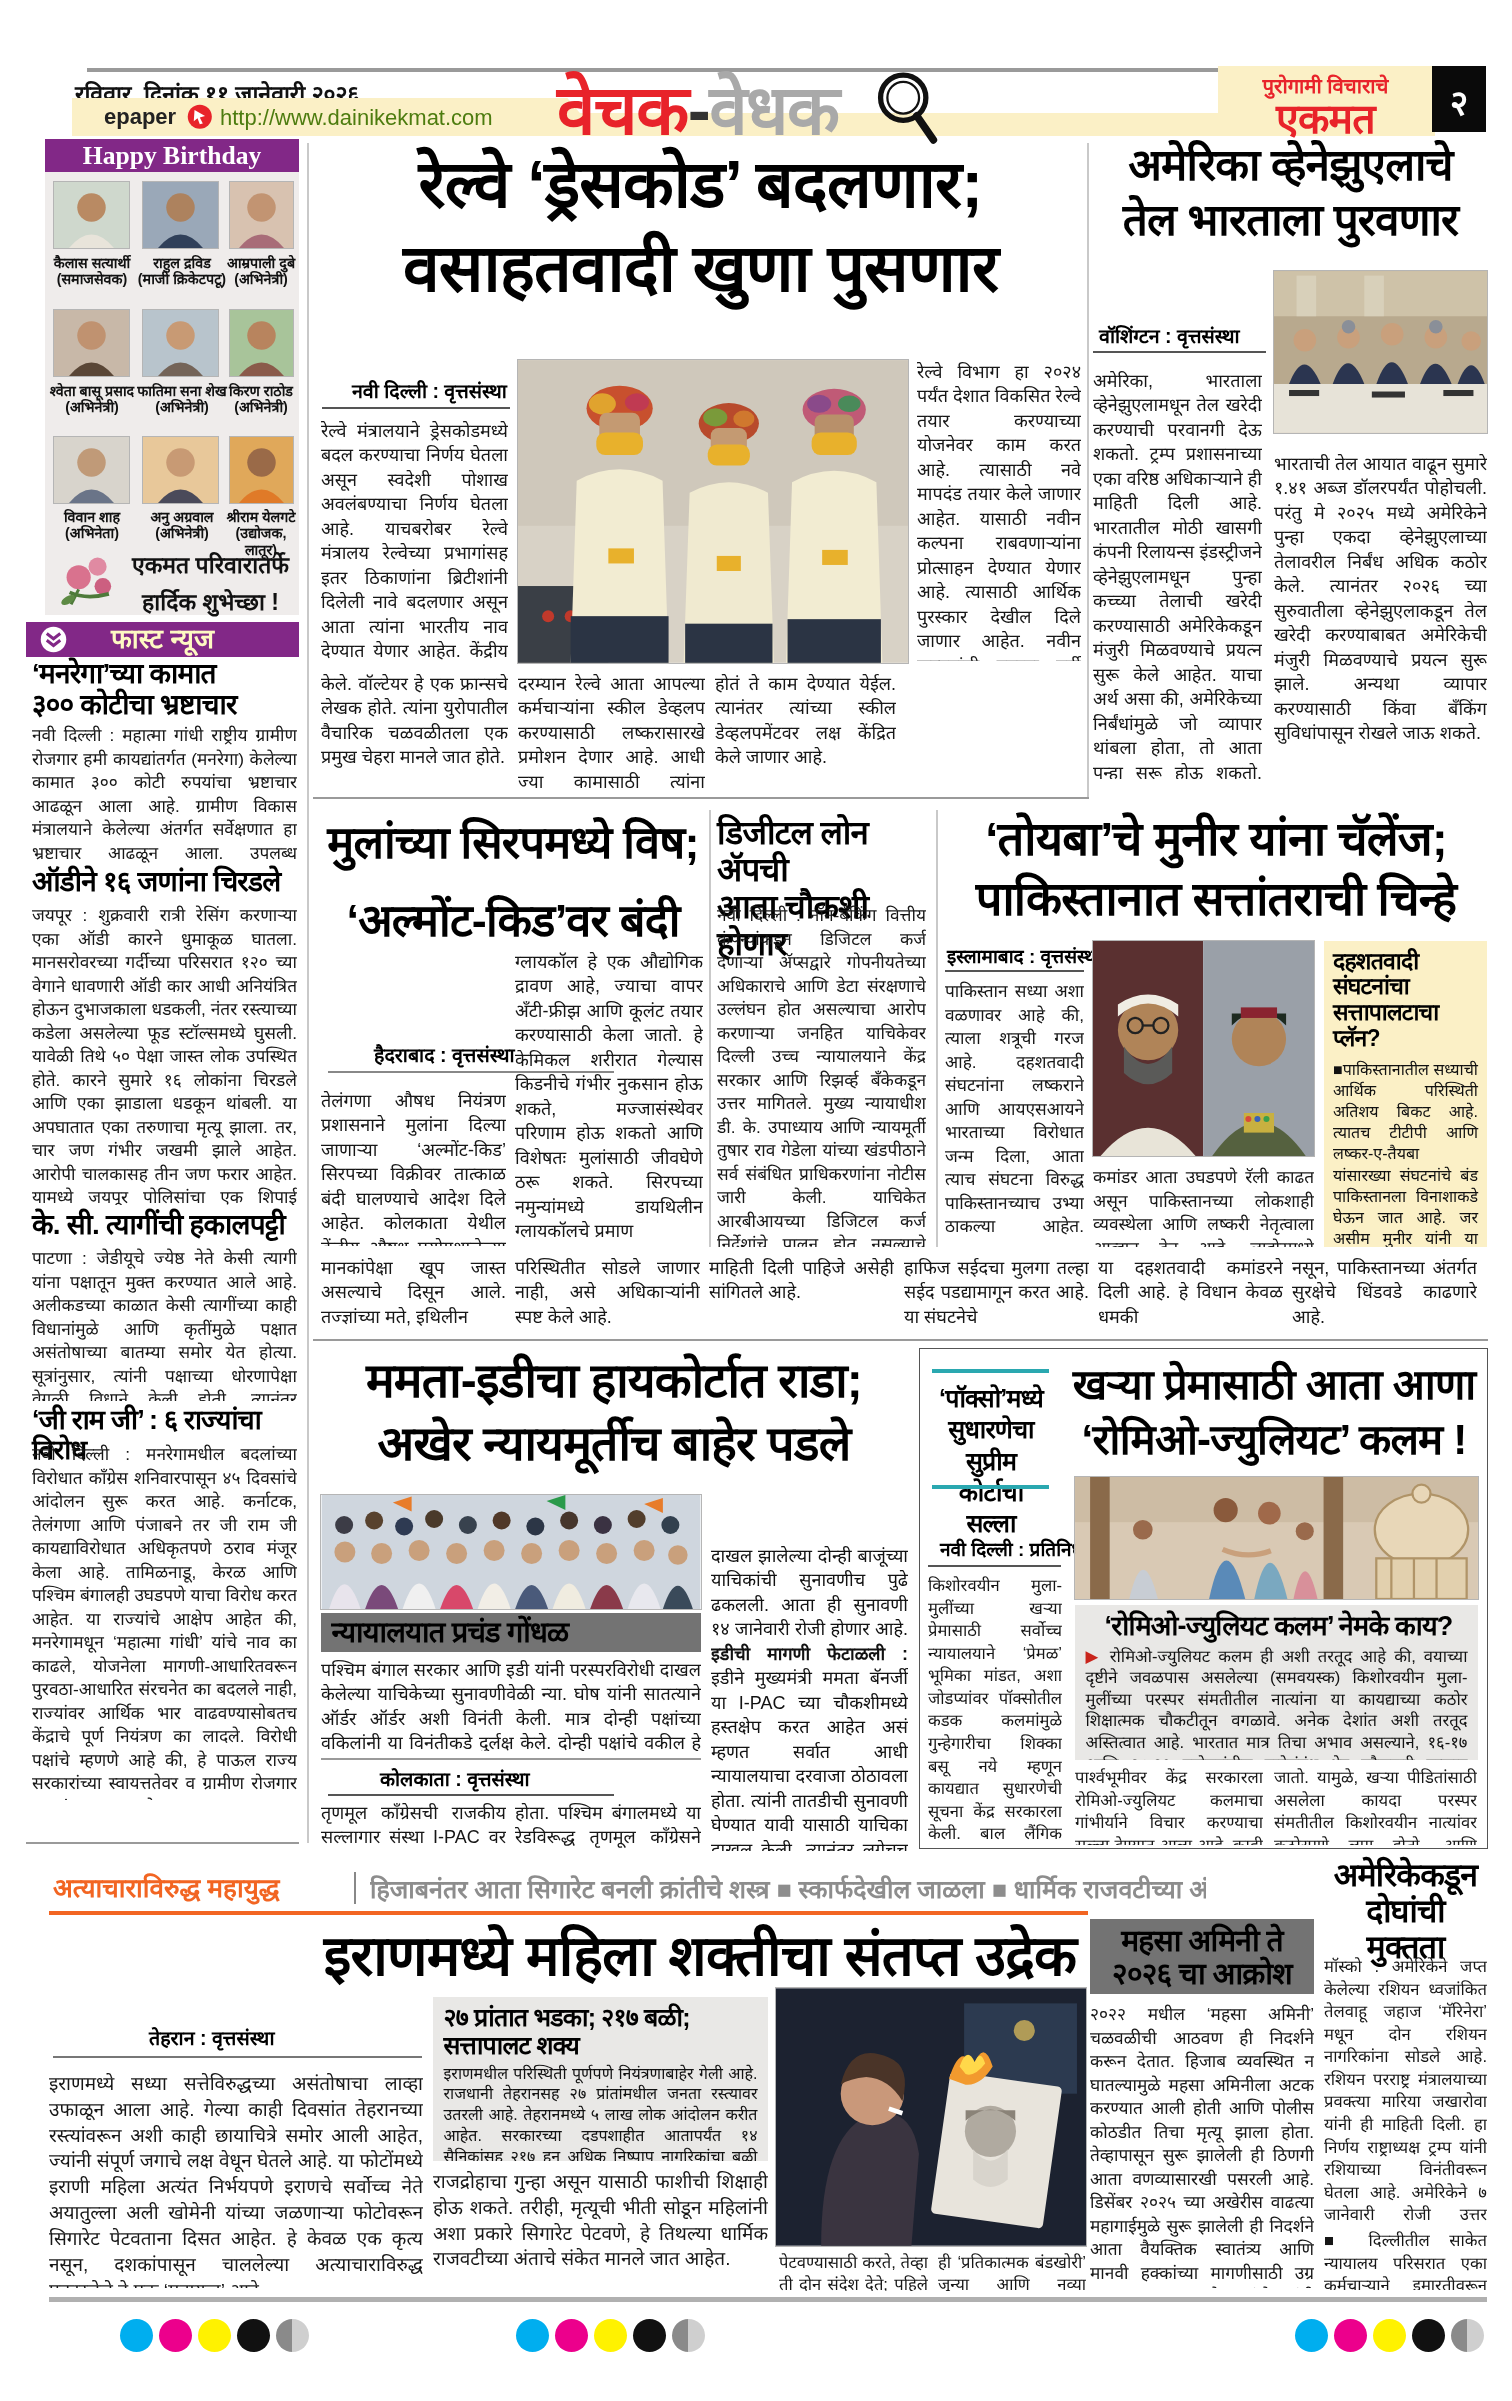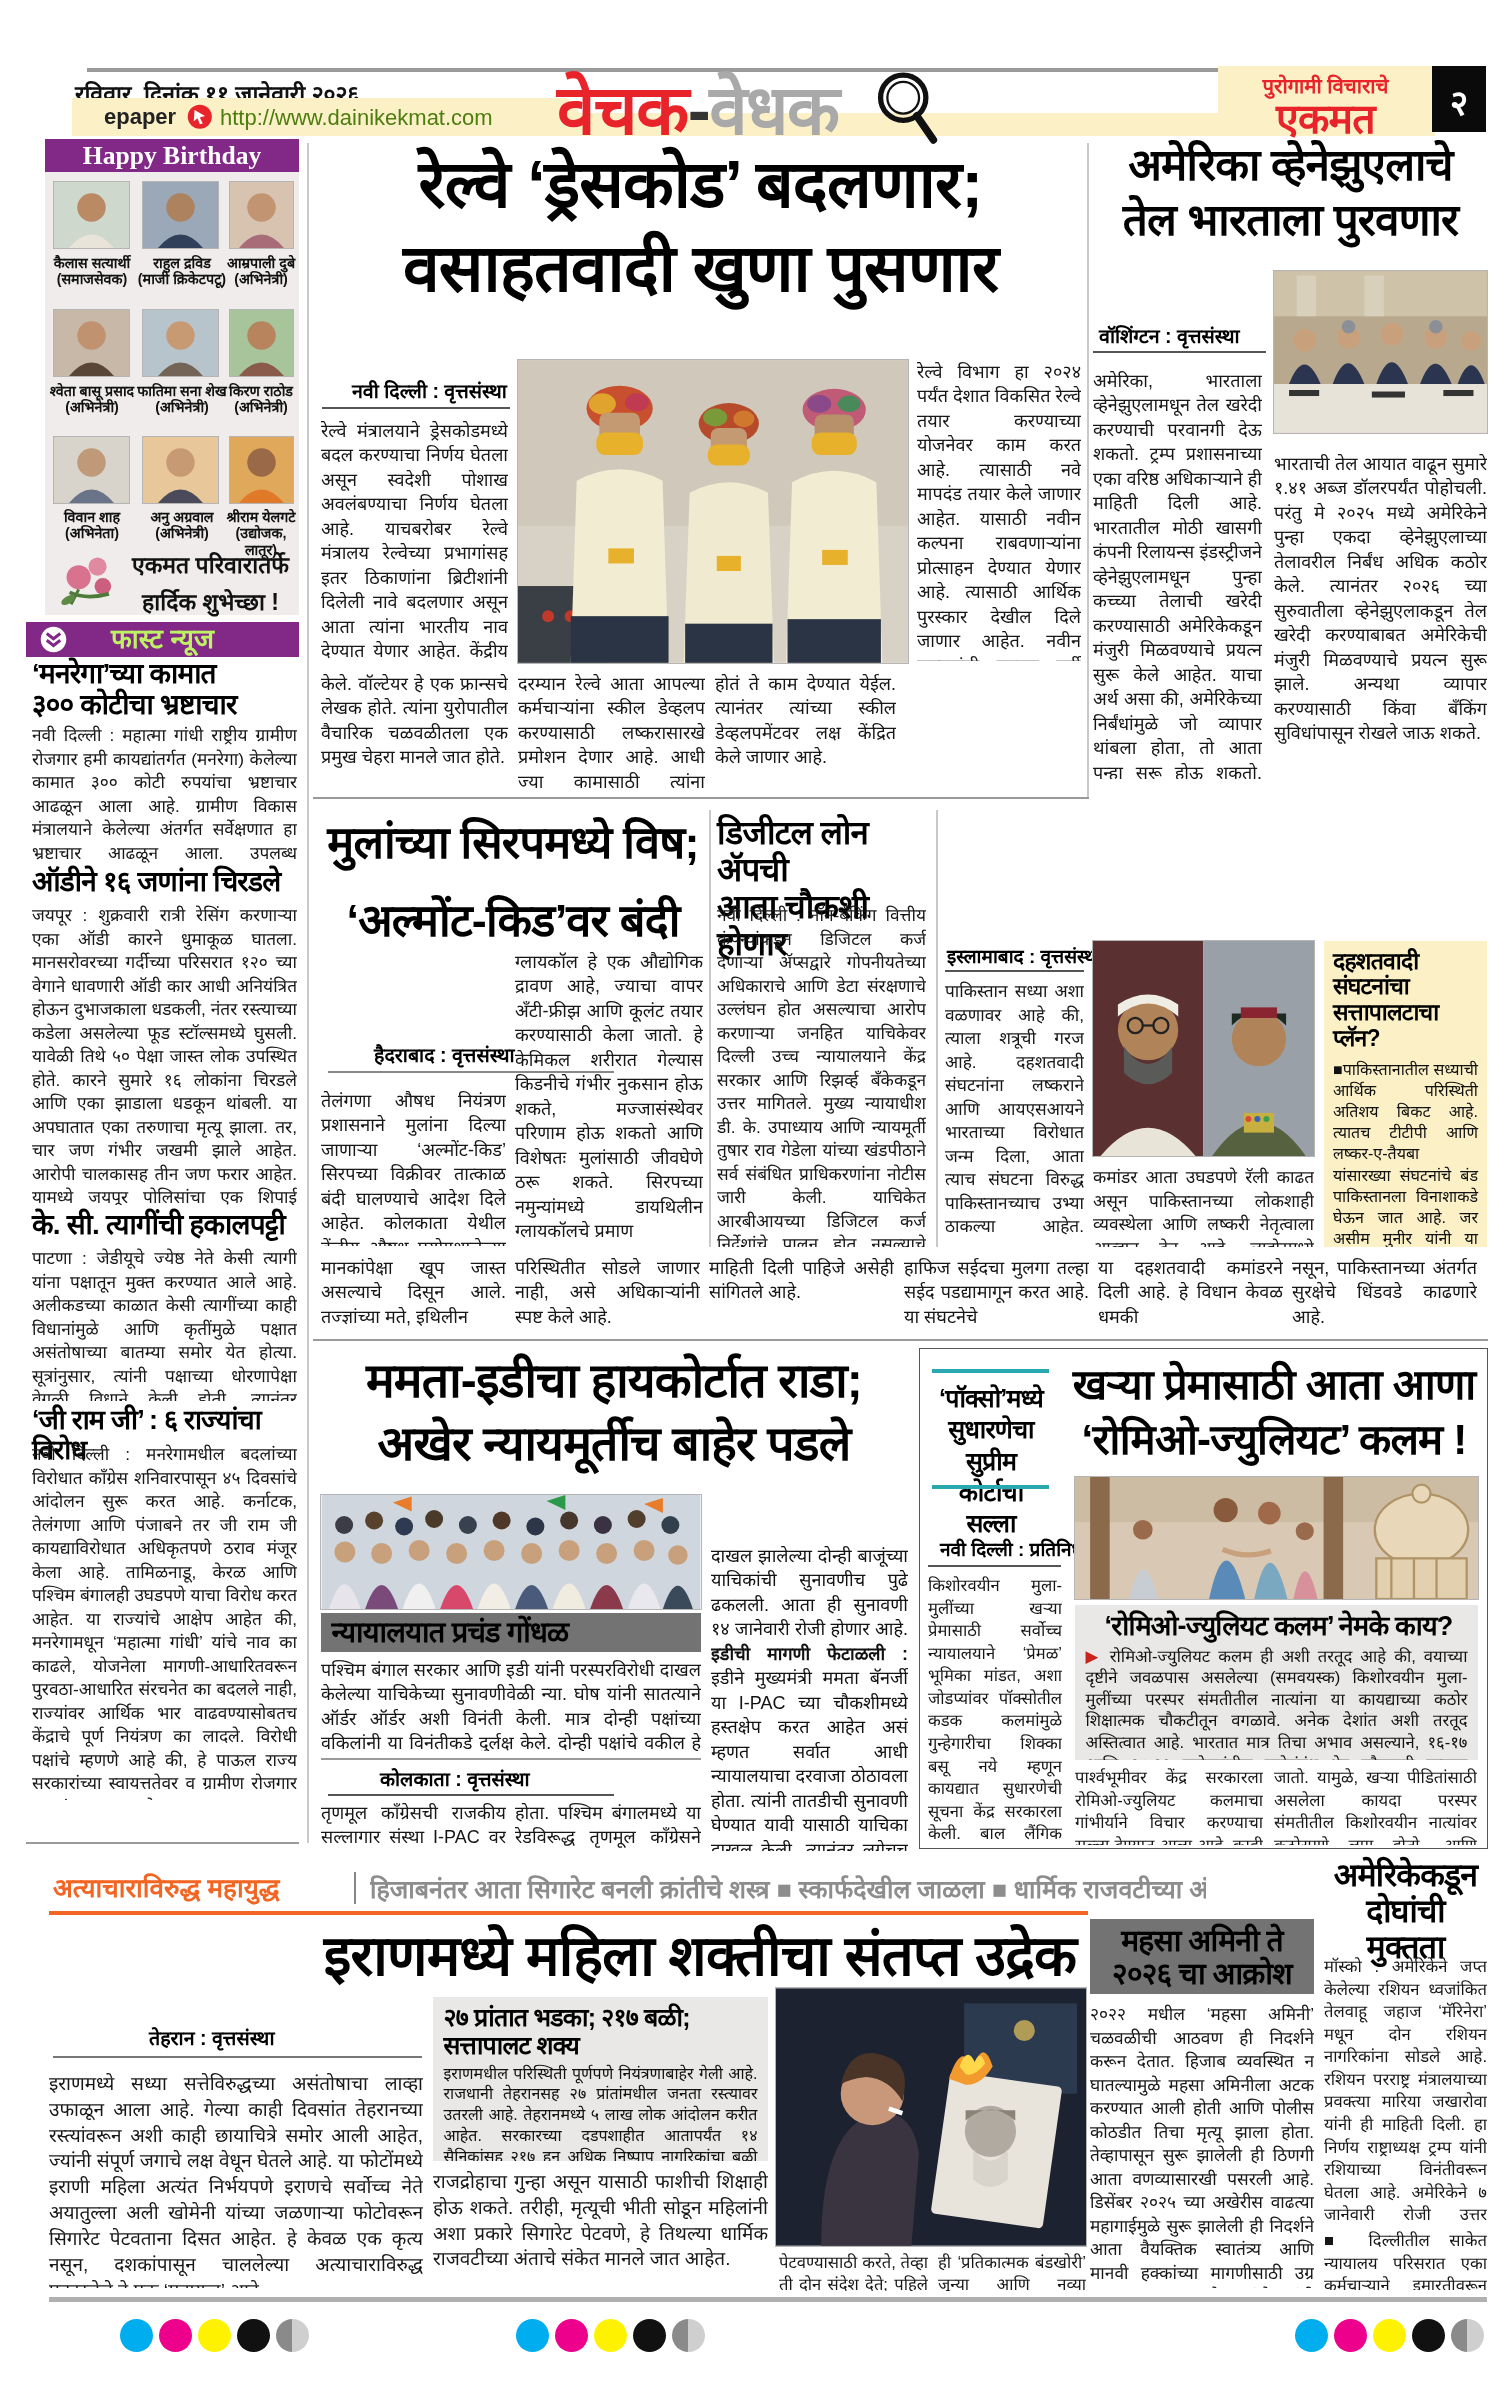--- a/index.html
+++ b/index.html
@@ -138,21 +138,21 @@
     <div style="font-size:23px;font-weight:bold;">एकमत परिवारातर्फे</div>
     <div style="font-size:23px;font-weight:bold;margin-top:4.5px;">हार्दिक शुभेच्छा !</div>
   </div>
 
   <div class="abs" style="left:26px;top:622px;width:273px;height:35px;background:#822887;">
     <svg class="abs" style="left:13.6px;top:3.8px;" width="27" height="27" viewBox="0 0 36 36">
         <circle cx="18" cy="18" r="17" fill="#fff"></circle>
         <path d="M9 10 L18 17 L27 10" stroke="#822887" stroke-width="4" fill="none"></path>
         <path d="M9 19 L18 26 L27 19" stroke="#822887" stroke-width="4" fill="none"></path>
       </svg>
-    <div class="center" style="color:#bef264;font-size:27px;font-weight:bold;line-height:35px;">फास्ट न्यूज</div>
+    <div class="center" style="color:#fef9c3;font-size:27px;font-weight:bold;line-height:35px;">फास्ट न्यूज</div>
   </div>
 
   <div class="abs hd" style="left:32px;top:658px;width:265px;font-size:28px;"><span>‘मनरेगा’च्या कामात</span><br><span>३०० कोटीचा भ्रष्टाचार</span></div>
   <div class="abs j clip body-t" style="left:32px;top:724px;width:265px;height:140px;font-size:17.3px;">नवी दिल्ली : महात्मा गांधी राष्ट्रीय ग्रामीण रोजगार हमी कायद्यांतर्गत (मनरेगा) केलेल्या कामात ३०० कोटी रुपयांचा भ्रष्टाचार आढळून आला आहे. ग्रामीण विकास मंत्रालयाने केलेल्या अंतर्गत सर्वेक्षणात हा भ्रष्टाचार आढळून आला. उपलब्ध माहितीनुसार, ग्रामीण विकास मंत्रालयाने मनरेगा कायद्यांतर्गत २०२५-२६ या आर्थिक वर्षात केलेल्या कामाचे मूल्यांकन करण्यासाठी अंतर्गत सर्वेक्षण केले होते. २५ राज्ये आणि केंद्रशासित प्रदेशांमधील ५५ जिल्ह्यांतील १००० कामाच्या ठिकाणी प्रत्यक्ष भेट देऊन पाहणी केली गेली. याशिवाय स्थानिक लेखापरिक्षणात सुद्धा या कामात व्यापक अनियमितता दिसून आली.</div>
 
   <div class="abs hd" style="left:32px;top:866px;width:265px;font-size:28px;">ऑडीने १६ जणांना चिरडले</div>
   <div class="abs j clip body-t" style="left:32px;top:904px;width:265px;height:301px;font-size:17.3px;">जयपूर : शुक्रवारी रात्री रेसिंग करणाऱ्या एका ऑडी कारने धुमाकूळ घातला. मानसरोवरच्या गर्दीच्या परिसरात १२० च्या वेगाने धावणारी ऑडी कार आधी अनियंत्रित होऊन दुभाजकाला धडकली, नंतर रस्त्याच्या कडेला असलेल्या फूड स्टॉल्समध्ये घुसली. यावेळी तिथे ५० पेक्षा जास्त लोक उपस्थित होते. कारने सुमारे १६ लोकांना चिरडले आणि एका झाडाला धडकून थांबली. या अपघातात एका तरुणाचा मृत्यू झाला. तर, चार जण गंभीर जखमी झाले आहेत. आरोपी चालकासह तीन जण फरार आहेत. यामध्ये जयपूर पोलिसांचा एक शिपाई देखील आहे. कारमधील एका तरुणाला जमावाने पकडले.</div>
 
   <div class="abs hd" style="left:32px;top:1209px;width:265px;font-size:28px;">के. सी. त्यागींची हकालपट्टी</div>
   <div class="abs j clip body-t" style="left:32px;top:1247px;width:265px;height:154px;font-size:17.3px;">पाटणा : जेडीयूचे ज्येष्ठ नेते केसी त्यागी यांना पक्षातून मुक्त करण्यात आले आहे. अलीकडच्या काळात केसी त्यागींच्या काही विधानांमुळे आणि कृतींमुळे पक्षात असंतोषाच्या बातम्या समोर येत होत्या. सूत्रांनुसार, त्यांनी पक्षाच्या धोरणापेक्षा वेगळी विधाने केली होती, त्यानंतर जेडीयूच्या वरिष्ठ नेतृत्वाने त्यांच्यापासून अंतर ठेवण्याचा निर्णय घेतला. पक्षाचे प्रवक्ते नीरज कुमार यांनी स्पष्टपणे सांगितले आहे की, केसी त्यागी जे काही बोलतात, त्याचा जनता दल युनायटेडशी काहीही संबंध नाही.</div>
@@ -277,20 +277,24 @@
   <div class="abs vline" style="left:709px;top:810px;height:437px;"></div>
 
   <div class="abs hd" style="left:717px;top:815px;width:215px;font-size:33px;">
     <div>डिजीटल लोन ॲपची</div>
     <div>आता चौकशी होणार</div>
   </div>
   <div class="abs j clip body-t" style="left:717px;top:904px;width:209px;height:343px;font-size:17.3px;">नवी दिल्ली : नॉन-बँकिंग वित्तीय कंपन्यांकडून डिजिटल कर्ज देणाऱ्या ॲप्सद्वारे गोपनीयतेच्या अधिकाराचे आणि डेटा संरक्षणाचे उल्लंघन होत असल्याचा आरोप करणाऱ्या जनहित याचिकेवर दिल्ली उच्च न्यायालयाने केंद्र सरकार आणि रिझर्व्ह बँकेकडून उत्तर मागितले. मुख्य न्यायाधीश डी. के. उपाध्याय आणि न्यायमूर्ती तुषार राव गेडेला यांच्या खंडपीठाने सर्व संबंधित प्राधिकरणांना नोटीस जारी केली. याचिकेत आरबीआयच्या डिजिटल कर्ज निर्देशांचे पालन होत नसल्याचे म्हटले असून २०२५ लागू करण्यात आलेल्या अधिसूचनेचाही समावेश आहे. डिजिटल व्यवहारांमध्ये ग्राहकांची संवेदनशील माहिती सुरक्षित राहिली पाहिजे, असेही न्यायालयाने नमूद केले.</div>
 
   <div class="abs vline" style="left:936px;top:810px;height:437px;"></div>
 
+  <div class="abs hd center" style="left:945px;top:813px;width:542px;font-size:47px;">
+    <div>‘तोयबा’चे मुनीर यांना चॅलेंज;</div>
+    <div style="margin-top:7.5px;">पाकिस्तानात सत्तांतराची चिन्हे</div>
+  </div>
   <div class="abs dl" style="left:947px;top:943px;font-size:19px;">इस्लामाबाद : वृत्तसंस्था</div>
   <div class="abs" style="left:945px;top:970px;width:139px;height:1.5px;background:#555;"></div>
   <div class="abs j clip body-t" style="left:945px;top:980px;width:139px;height:265px;font-size:17.3px;">पाकिस्तान सध्या अशा वळणावर आहे की, त्याला शत्रूची गरज आहे. दहशतवादी संघटनांना लष्कराने आणि आयएसआयने भारताच्या विरोधात जन्म दिला, आता त्याच संघटना विरुद्ध पाकिस्तानच्याच उभ्या ठाकल्या आहेत. लष्कर-ए-</div>
 
   <div class="abs photo-frame" style="left:1093px;top:941px;width:221px;height:215px;">
     <svg width="221" height="215" viewBox="0 0 293 285">
       <rect width="146" height="285" fill="#5a3030"></rect>
       <circle cx="73" cy="118" r="40" fill="#b08458"></circle>
       <path d="M33 100 Q73 66 113 100 L113 84 Q73 58 33 84 Z" fill="#f0ede4"></path>
       <path d="M41 140 Q73 186 105 140 L105 175 Q73 205 41 175 Z" fill="#5a5a58"></path>

